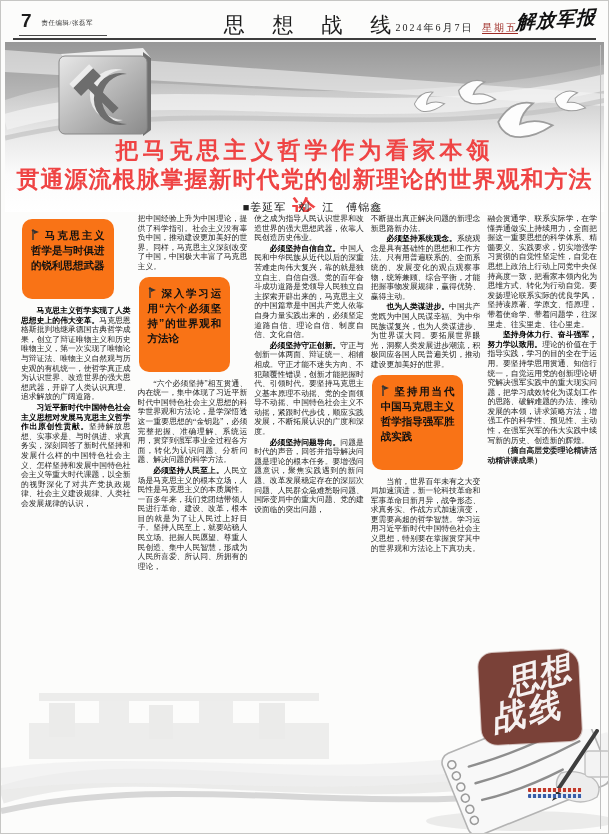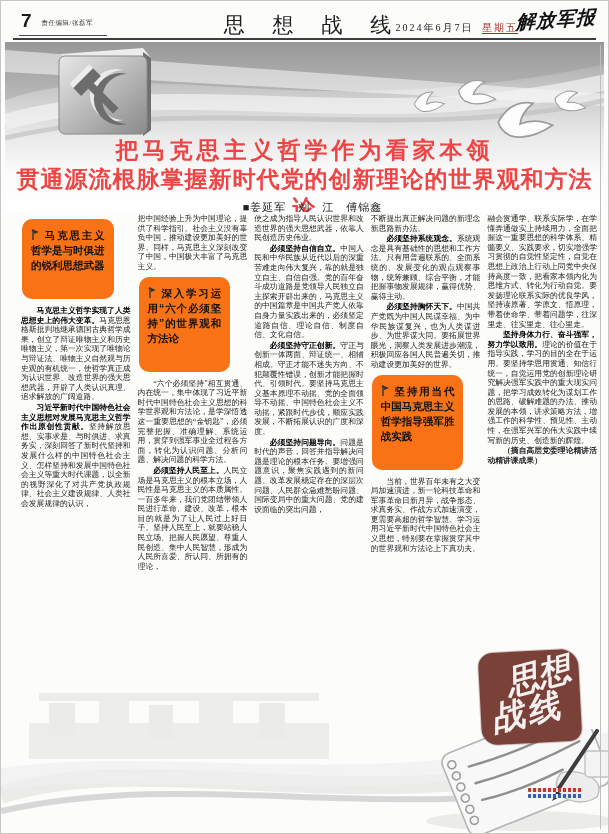--- a/index.html
+++ b/index.html
@@ -162,21 +162,21 @@
       </div>
       <div class="col">
         <p class="cont">使之成为指导人民认识世界和改造世界的强大思想武器，依靠人民创造历史伟业。</p>
         <p><b class="lead">必须坚持自信自立。</b>中国人民和中华民族从近代以后的深重苦难走向伟大复兴，靠的就是独立自主、自信自强。党的百年奋斗成功道路是党领导人民独立自主探索开辟出来的，马克思主义的中国篇章是中国共产党人依靠自身力量实践出来的，必须坚定道路自信、理论自信、制度自信、文化自信。</p>
         <p><b class="lead">必须坚持守正创新。</b>守正与创新一体两面、辩证统一、相辅相成。守正才能不迷失方向、不犯颠覆性错误，创新才能把握时代、引领时代。要坚持马克思主义基本原理不动摇、党的全面领导不动摇、中国特色社会主义不动摇，紧跟时代步伐，顺应实践发展，不断拓展认识的广度和深度。</p>
         <p><b class="lead">必须坚持问题导向。</b>问题是时代的声音，回答并指导解决问题是理论的根本任务。要增强问题意识，聚焦实践遇到的新问题、改革发展稳定存在的深层次问题、人民群众急难愁盼问题、国际变局中的重大问题、党的建设面临的突出问题，</p>
       </div>
       <div class="col">
         <p class="cont">不断提出真正解决问题的新理念新思路新办法。</p>
         <p><b class="lead">必须坚持系统观念。</b>系统观念是具有基础性的思想和工作方法。只有用普遍联系的、全面系统的、发展变化的观点观察事物，统筹兼顾、综合平衡，才能把握事物发展规律，赢得优势、赢得主动。</p>
-        <p><b class="lead">必须坚持胸怀天下。</b>中国共产党既为中国人民谋幸福、为中华民族谋复兴，也为人类谋进步、为世界谋大同。要拓展世界眼光，洞察人类发展进步潮流，积极回应各国人民普遍关切，推动建设更加美好的世界。</p>
+        <p><b class="lead">也为人类谋进步。</b>中国共产党既为中国人民谋幸福、为中华民族谋复兴，也为人类谋进步、为世界谋大同。要拓展世界眼光，洞察人类发展进步潮流，积极回应各国人民普遍关切，推动建设更加美好的世界。</p>
         <div class="sbox"><svg class="bicon" viewBox="0 0 9 12">
             <line x1="2" y1="1" x2="2" y2="11" stroke="#333" stroke-width="1.4"></line>
             <path d="M3 1 L8 3 L3 5 Z" fill="#333"></path>
             <circle cx="2" cy="1.4" r="1.2" fill="#333"></circle>
           </svg><span>坚持用当代中国马克思主义哲学指导强军胜战实践</span></div>
         <p>当前，世界百年未有之大变局加速演进，新一轮科技革命和军事革命日新月异，战争形态、求真务实、作战方式加速演变，更需要高超的哲学智慧。学习运用习近平新时代中国特色社会主义思想，特别要在掌握贯穿其中的世界观和方法论上下真功夫。</p>
       </div>
       <div class="col">
         <p class="cont">融会贯通学、联系实际学，在学懂弄通做实上持续用力，全面把握这一重要思想的科学体系、精髓要义、实践要求，切实增强学习贯彻的自觉性坚定性，自觉在思想上政治上行动上同党中央保持高度一致，把看家本领内化为思维方式、转化为行动自觉。要发扬理论联系实际的优良学风，坚持读原著、学原文、悟原理，带着使命学、带着问题学，往深里走、往实里走、往心里走。</p>
         <p><b class="lead">坚持身体力行、奋斗强军，努力学以致用。</b>理论的价值在于指导实践，学习的目的全在于运用。要坚持学思用贯通、知信行统一，自觉运用党的创新理论研究解决强军实践中的重大现实问题，把学习成效转化为谋划工作的思路、破解难题的办法、推动发展的本领，讲求策略方法，增强工作的科学性、预见性、主动性，在强军兴军的伟大实践中续写新的历史、创造新的辉煌。</p>

